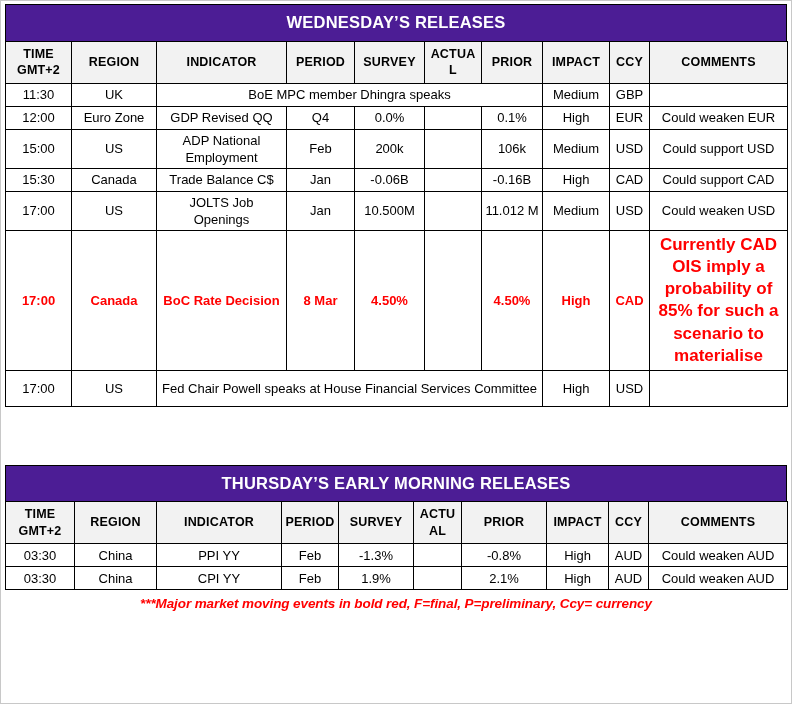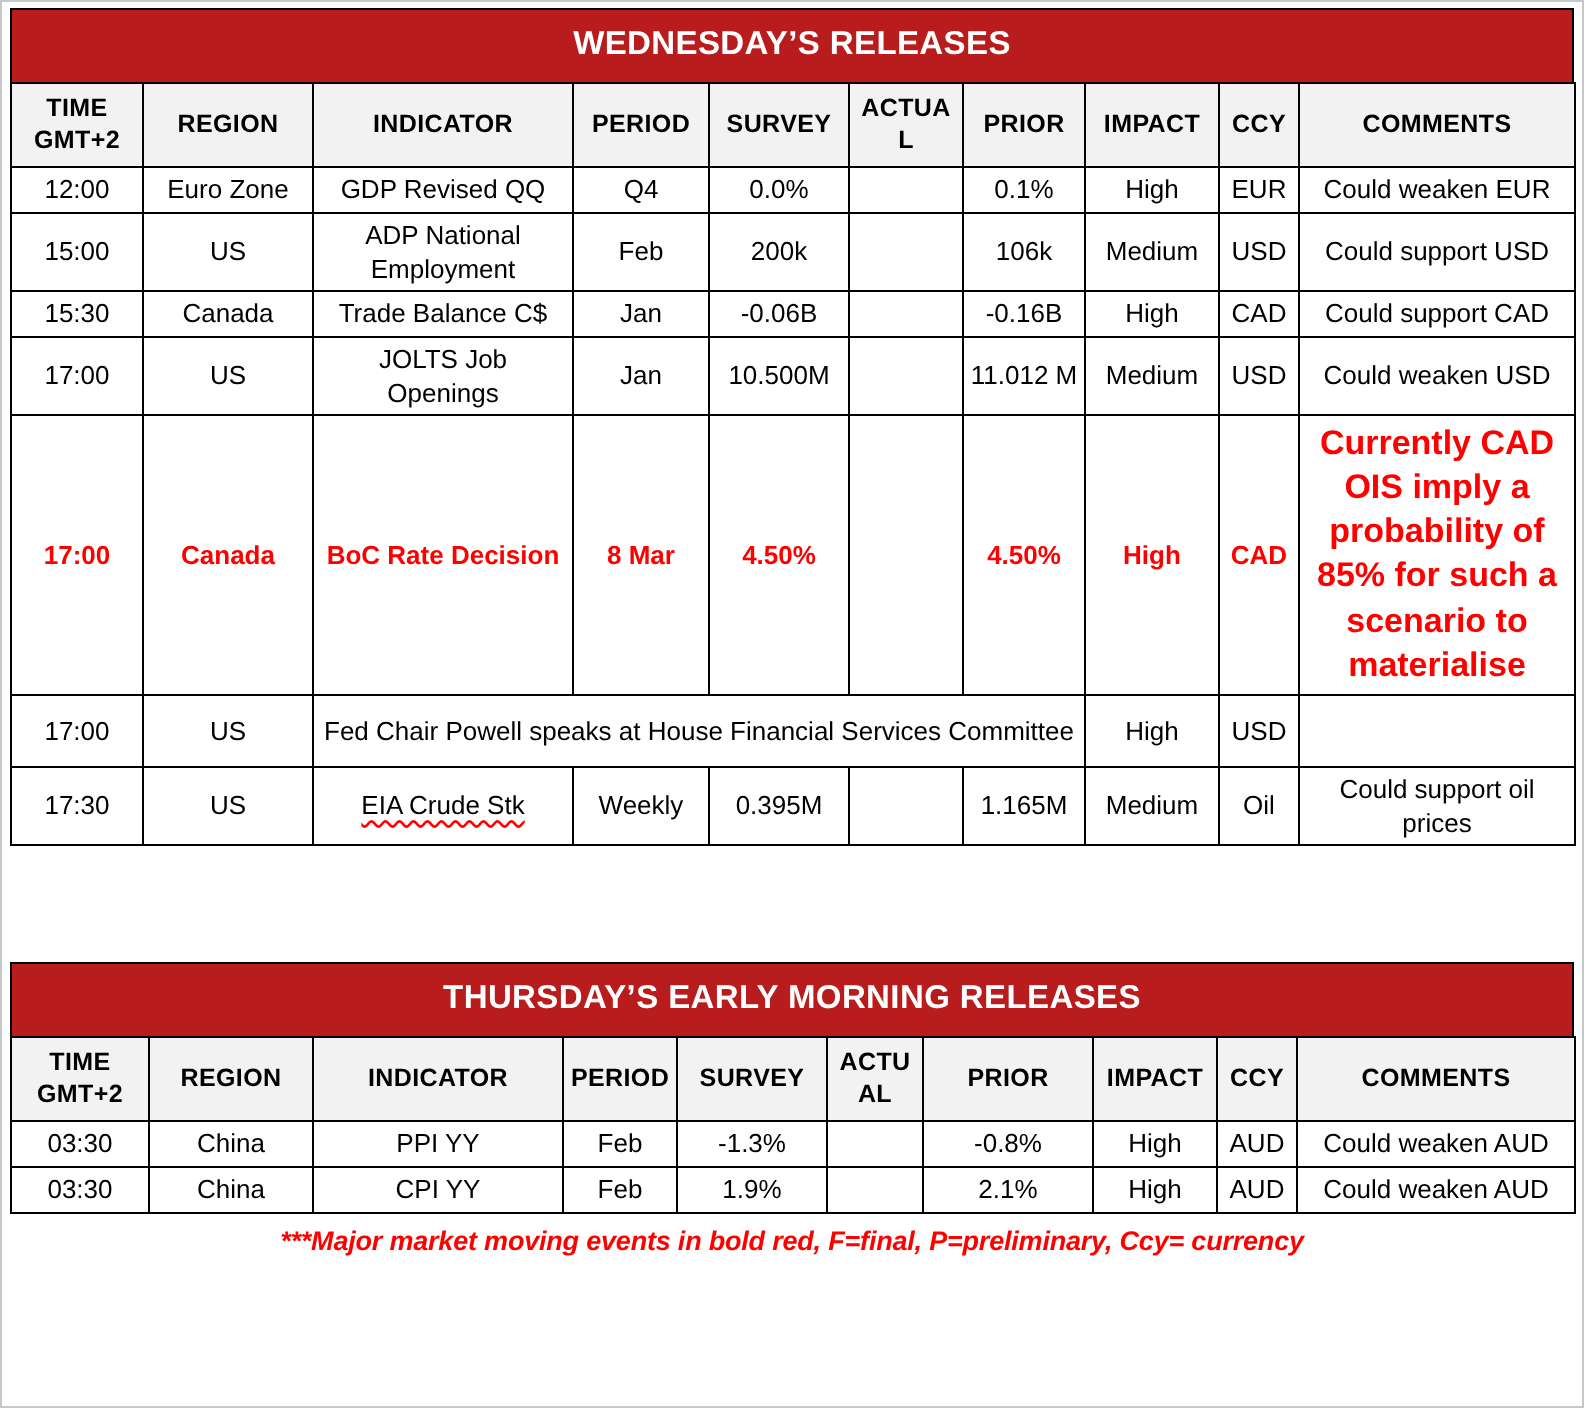--- a/index.html
+++ b/index.html
@@ -25,21 +25,21 @@
   }
   .sheet {
     position: absolute;
     left: 5px;
     top: 4px;
     width: 782px;
   }
 
   
   .title-bar {
-    background: #b91c1c;
+    background: #4c1d95;
     color: #ffffff;
     font-weight: bold;
     font-size: 16.5px;
     letter-spacing: 0.2px;
     text-align: center;
     line-height: 1;
     padding: 9px 0 10px 0;
     box-sizing: border-box;
     border: 1px solid #000000;
     border-bottom: none;
@@ -142,20 +142,28 @@
         <th>ACTUAL</th>
         <th>PRIOR</th>
         <th>IMPACT</th>
         <th>CCY</th>
         <th>COMMENTS</th>
       </tr>
     </thead>
     <tbody>
 
 
+      <tr class="r2">
+        <td>11:30</td>
+        <td>UK</td>
+        <td colspan="5">BoE MPC member Dhingra speaks</td>
+        <td>Medium</td>
+        <td>GBP</td>
+        <td></td>
+      </tr>
 
       <tr class="r2">
         <td>12:00</td>
         <td>Euro Zone</td>
         <td>GDP Revised QQ</td>
         <td>Q4</td>
         <td>0.0%</td>
         <td></td>
         <td>0.1%</td>
         <td>High</td>
@@ -217,32 +225,20 @@
 
       <tr class="r1">
         <td>17:00</td>
         <td>US</td>
         <td colspan="5">Fed Chair Powell speaks at House Financial Services Committee</td>
         <td>High</td>
         <td>USD</td>
         <td></td>
       </tr>
 
-      <tr class="r1">
-        <td>17:30</td>
-        <td>US</td>
-        <td><span class="sp">EIA Crude Stk</span></td>
-        <td>Weekly</td>
-        <td>0.395M</td>
-        <td></td>
-        <td>1.165M</td>
-        <td>Medium</td>
-        <td>Oil</td>
-        <td>Could support oil prices</td>
-      </tr>
 
     </tbody>
   </table>
 
   <div class="spacer"></div>
 
   <div class="title-bar">THURSDAY’S EARLY MORNING RELEASES</div>
 
   <table class="grid">
     <colgroup>

